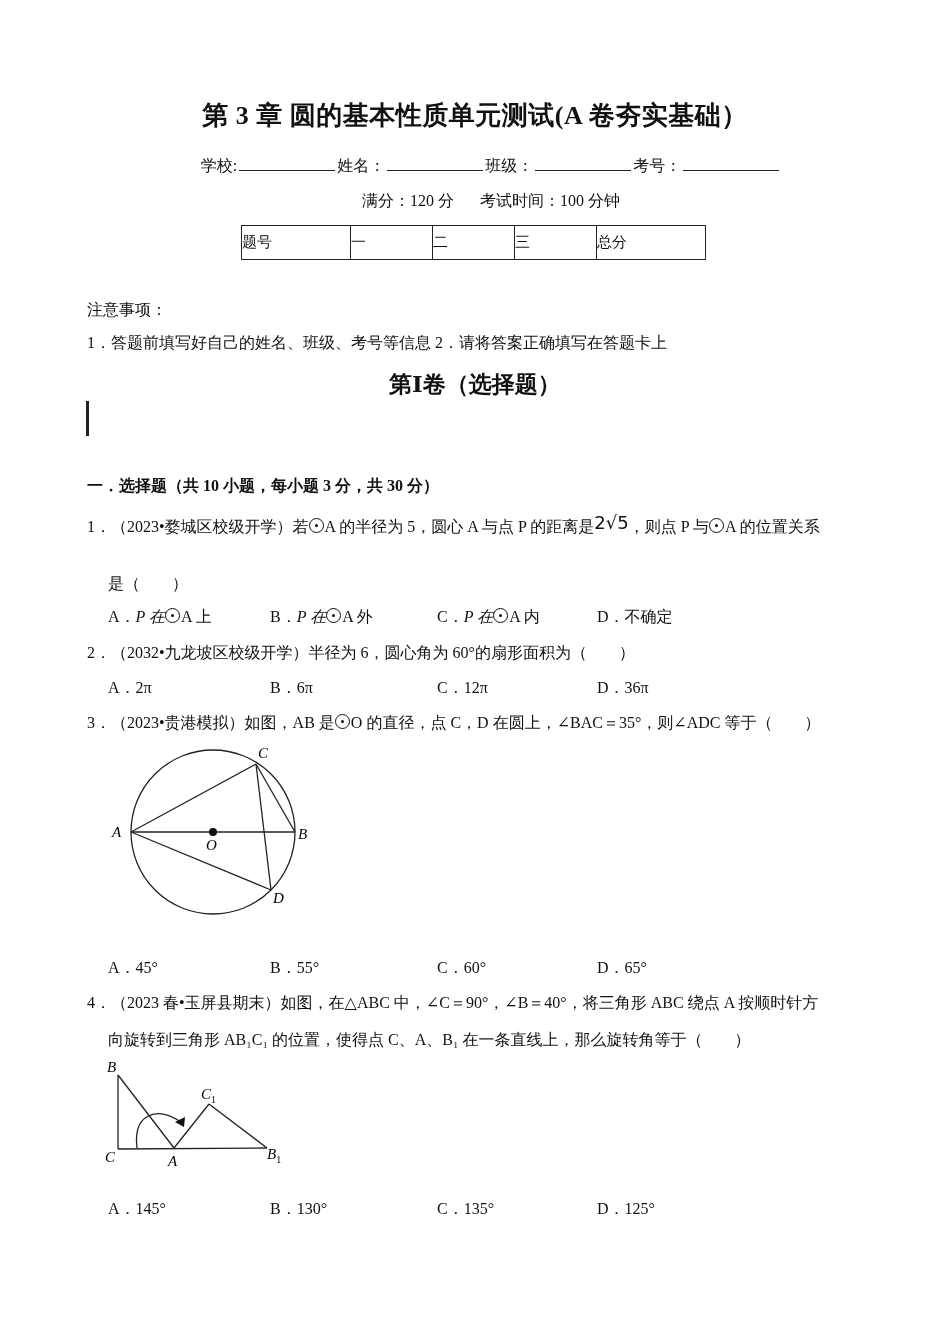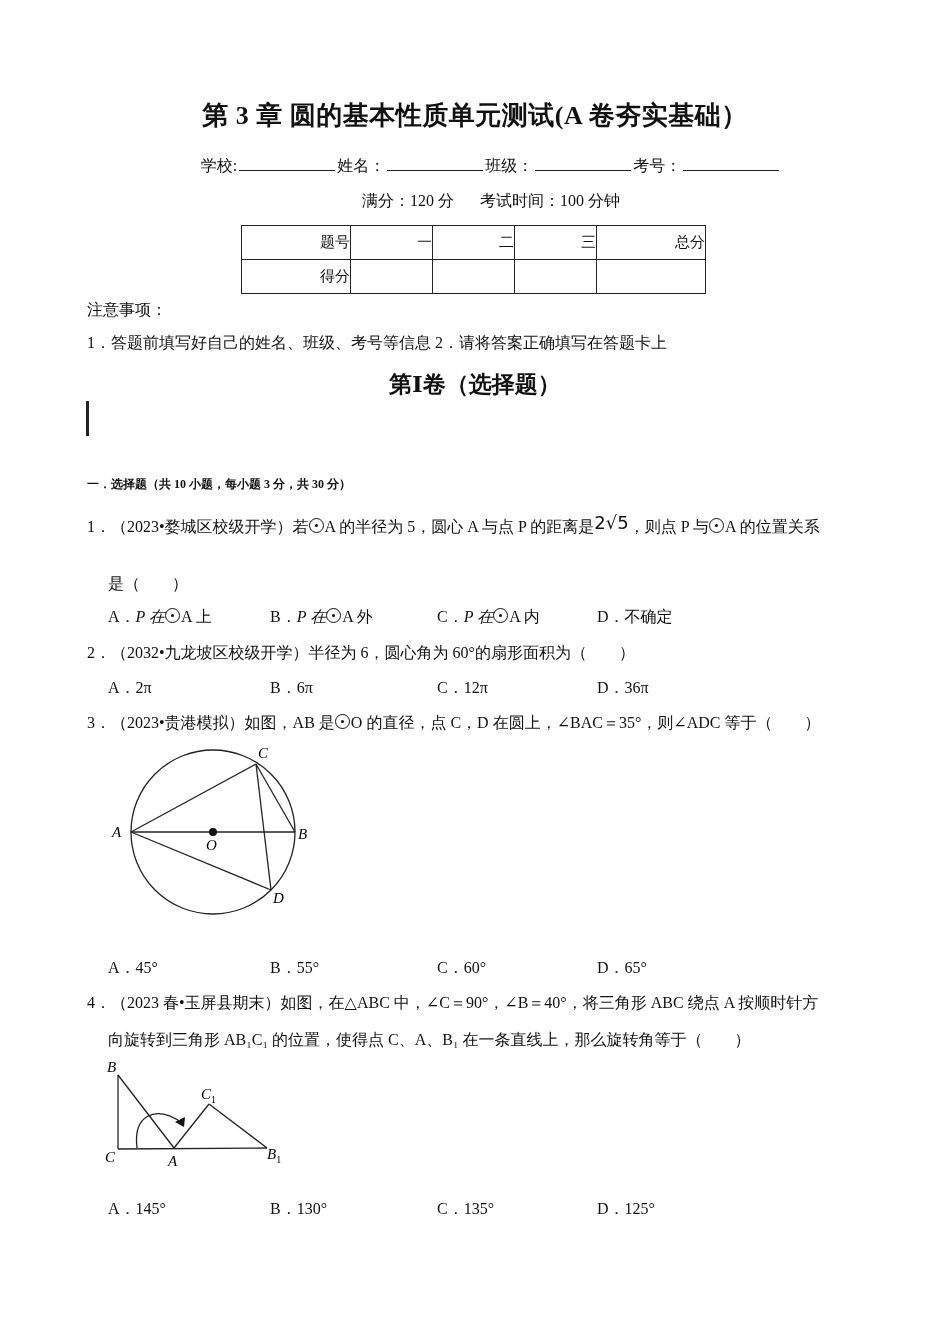--- a/index.html
+++ b/index.html
@@ -12,29 +12,29 @@
     top: 98px; left: 0; width: 950px; text-align: center;
     font-size: 26px; font-weight: bold; letter-spacing: 0.5px;
   }
   .info-line {
     top: 156px; left: 0; width: 950px; text-align: center; font-size: 16px; margin-left: 16px;
   }
   .blank { display: inline-block; width: 96px; border-bottom: 1px solid #222; height: 14px; vertical-align: baseline; margin: 0 2px; }
   .score-line { top: 191px; left: 0; width: 950px; text-align: center; font-size: 16px; padding-left: 16px; }
   .score-line .gap { display: inline-block; width: 26px; }
   table.grid { border-collapse: collapse; font-size: 15px; }
-  table.grid td { border: 1.5px solid #222; text-align: right; padding: 0; }
+  table.grid td { border: 1.5px solid #222; text-align: left; padding: 0; }
   .score-table { top: 225px; left: 241px; }
   .score-table td { height: 33px; }
   .notice-title { top: 300px; left: 87px; font-size: 16px; }
   .notice-1 { top: 333px; left: 87px; font-size: 16px; }
   .section-heading { top: 369px; left: 0; width: 950px; text-align: center; font-size: 23px; font-weight: bold; }
   .grader-table { top: 401px; left: 86px; }
   .grader-table td { height: 33px; }
-  .part-heading { top: 476px; left: 87px; font-size: 12px; font-weight: bold; }
+  .part-heading { top: 476px; left: 87px; font-size: 16px; font-weight: bold; }
   .q { font-size: 16px; white-space: nowrap; }
   .opts { font-size: 16px; }
   .opt { position: absolute; white-space: nowrap; }
   i { font-style: italic; }
   .odot { display: inline-block; width: 13px; height: 13px; border: 1.2px solid #111; border-radius: 50%; position: relative; vertical-align: -1px; margin-right: 1px; }
   .odot::after { content: ""; position: absolute; width: 3px; height: 3px; background: #111; border-radius: 50%; left: 5px; top: 5px; }
   .sqrt { font-family: "DejaVu Sans", sans-serif; font-size: 18px; vertical-align: 3px; }
 </style>
 </head>
 <body>
@@ -50,27 +50,20 @@
 </div>
 
 <table class="abs grid score-table">
   <tbody>
       <tr>
     <td style="width:108px">题号</td>
     <td style="width:81px">一</td>
     <td style="width:81px">二</td>
     <td style="width:81px">三</td>
     <td style="width:108px">总分</td>
-  </tr>
-  <tr>
-    <td>得分</td>
-    <td></td>
-    <td></td>
-    <td></td>
-    <td></td>
   </tr>
 </tbody>
   </table>
 
 <div class="abs notice-title">注意事项：</div>
 <div class="abs notice-1">1．答题前填写好自己的姓名、班级、考号等信息 2．请将答案正确填写在答题卡上</div>
 
 <div class="abs section-heading">第Ⅰ卷（选择题）</div>
 
 <table class="abs grid grader-table">

